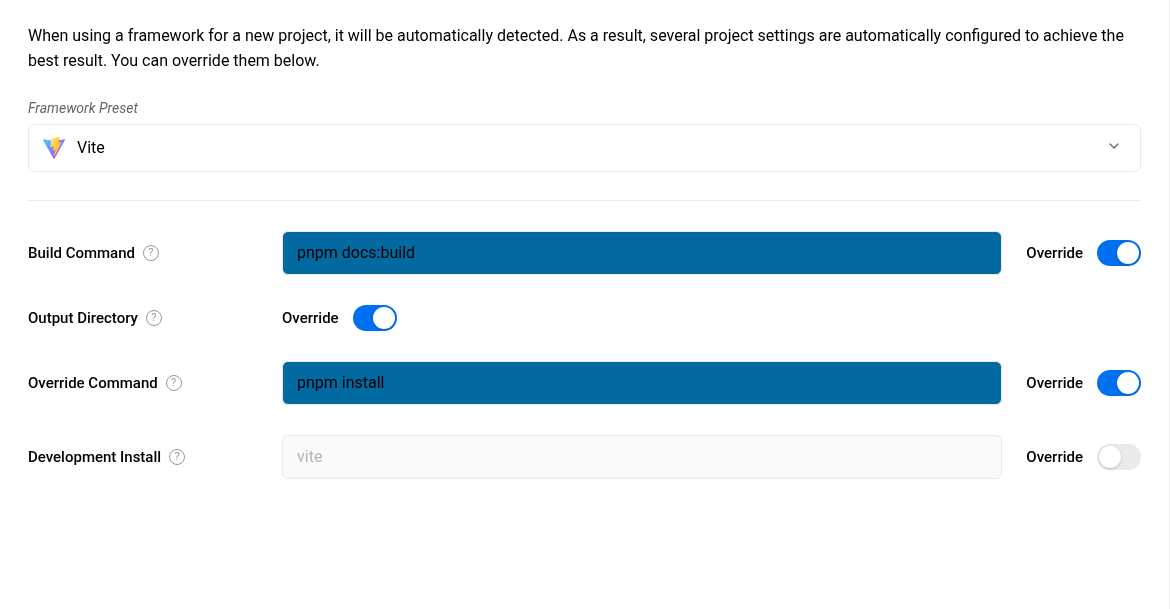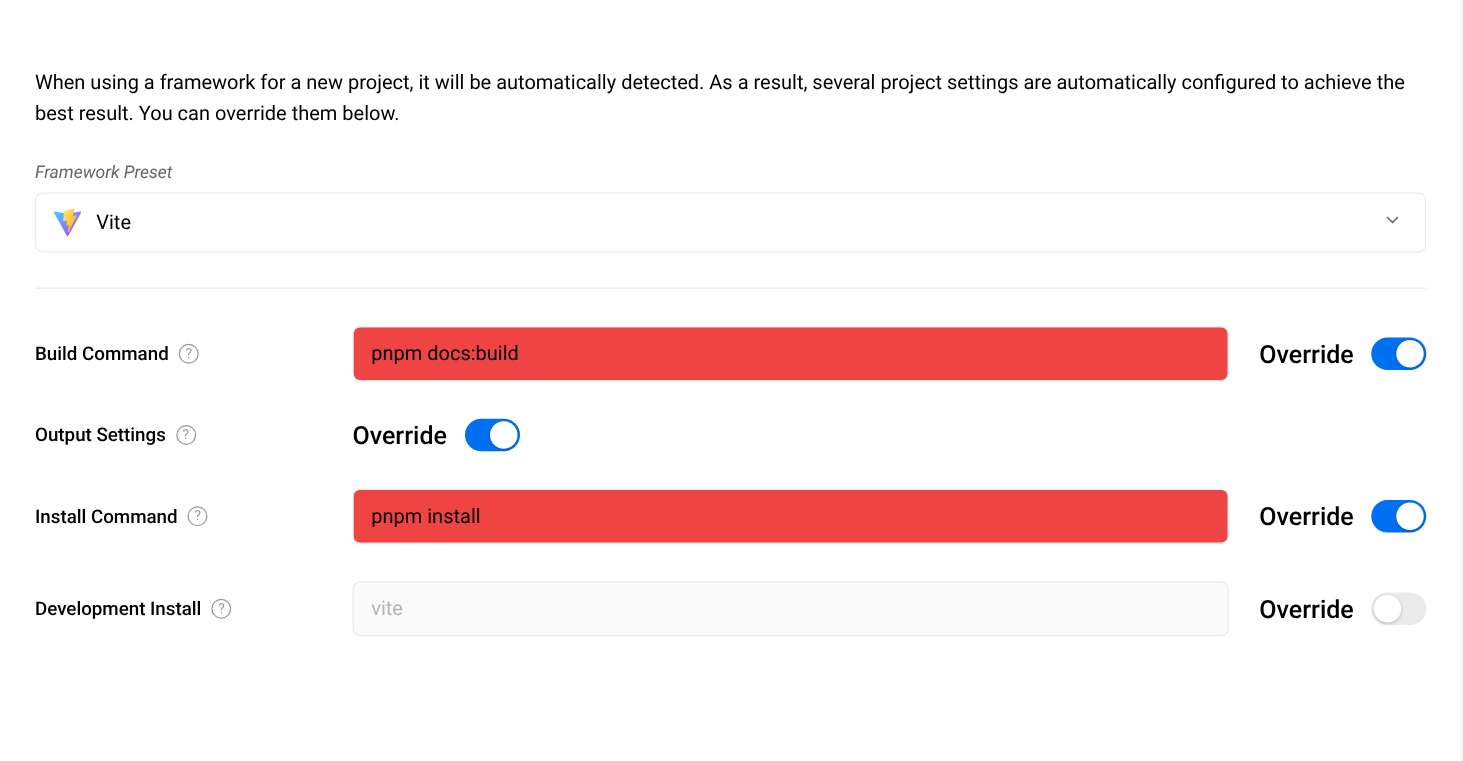--- a/index.html
+++ b/index.html
@@ -20,21 +20,20 @@
     font-size: 24px;
     font-weight: 700;
     margin-bottom: 18px;
     letter-spacing: -0.3px;
   }
   .description {
     font-size: 16px;
     line-height: 1.55;
     color: #000;
     margin-bottom: 26px;
-    margin-top: 30px;
   }
   .field-label {
     font-size: 14px;
     color: #666;
     margin-bottom: 8px;
     font-style: italic;
   }
   .select-box {
     width: 100%;
     height: 48px;
@@ -99,38 +98,38 @@
   }
   .text-input {
     width: 100%;
     height: 44px;
     border: 1px solid #eaeaea;
     border-radius: 6px;
     padding: 0 14px;
     font-size: 16px;
     font-family: inherit;
     color: #000;
-    background: #ef4444;
+    background: #0369a1;
     outline: none;
   }
   .text-input.disabled {
     background: #fafafa;
     color: #999;
   }
   .text-input.disabled::placeholder {
     color: #b3b3b3;
   }
   .override-col {
     display: flex;
     align-items: center;
     gap: 14px;
     flex-shrink: 0;
   }
   .override-label {
-    font-size: 20px;
+    font-size: 15px;
     font-weight: 500;
     color: #000;
   }
   .toggle {
     width: 44px;
     height: 26px;
     border-radius: 13px;
     position: relative;
     cursor: pointer;
     transition: background 0.15s;
@@ -209,34 +208,34 @@
     <div class="override-col">
       <span class="override-label">Override</span>
       <div class="toggle on">
           <div class="toggle-knob"></div>
         </div>
     </div>
   </div>
 
   <div class="setting-row">
     <div class="setting-label-col">
-      <span class="setting-label">Output Settings</span>
+      <span class="setting-label">Output Directory</span>
       <span class="help-icon">?</span>
     </div>
     <div class="override-col">
       <span class="override-label">Override</span>
       <div class="toggle on">
           <div class="toggle-knob"></div>
         </div>
     </div>
   </div>
 
   <div class="setting-row">
     <div class="setting-label-col">
-      <span class="setting-label">Install Command</span>
+      <span class="setting-label">Override Command</span>
       <span class="help-icon">?</span>
     </div>
     <div class="setting-input-col">
       <input type="text" class="text-input" value="pnpm install" style="">
     </div>
     <div class="override-col">
       <span class="override-label">Override</span>
       <div class="toggle on">
           <div class="toggle-knob"></div>
         </div>

